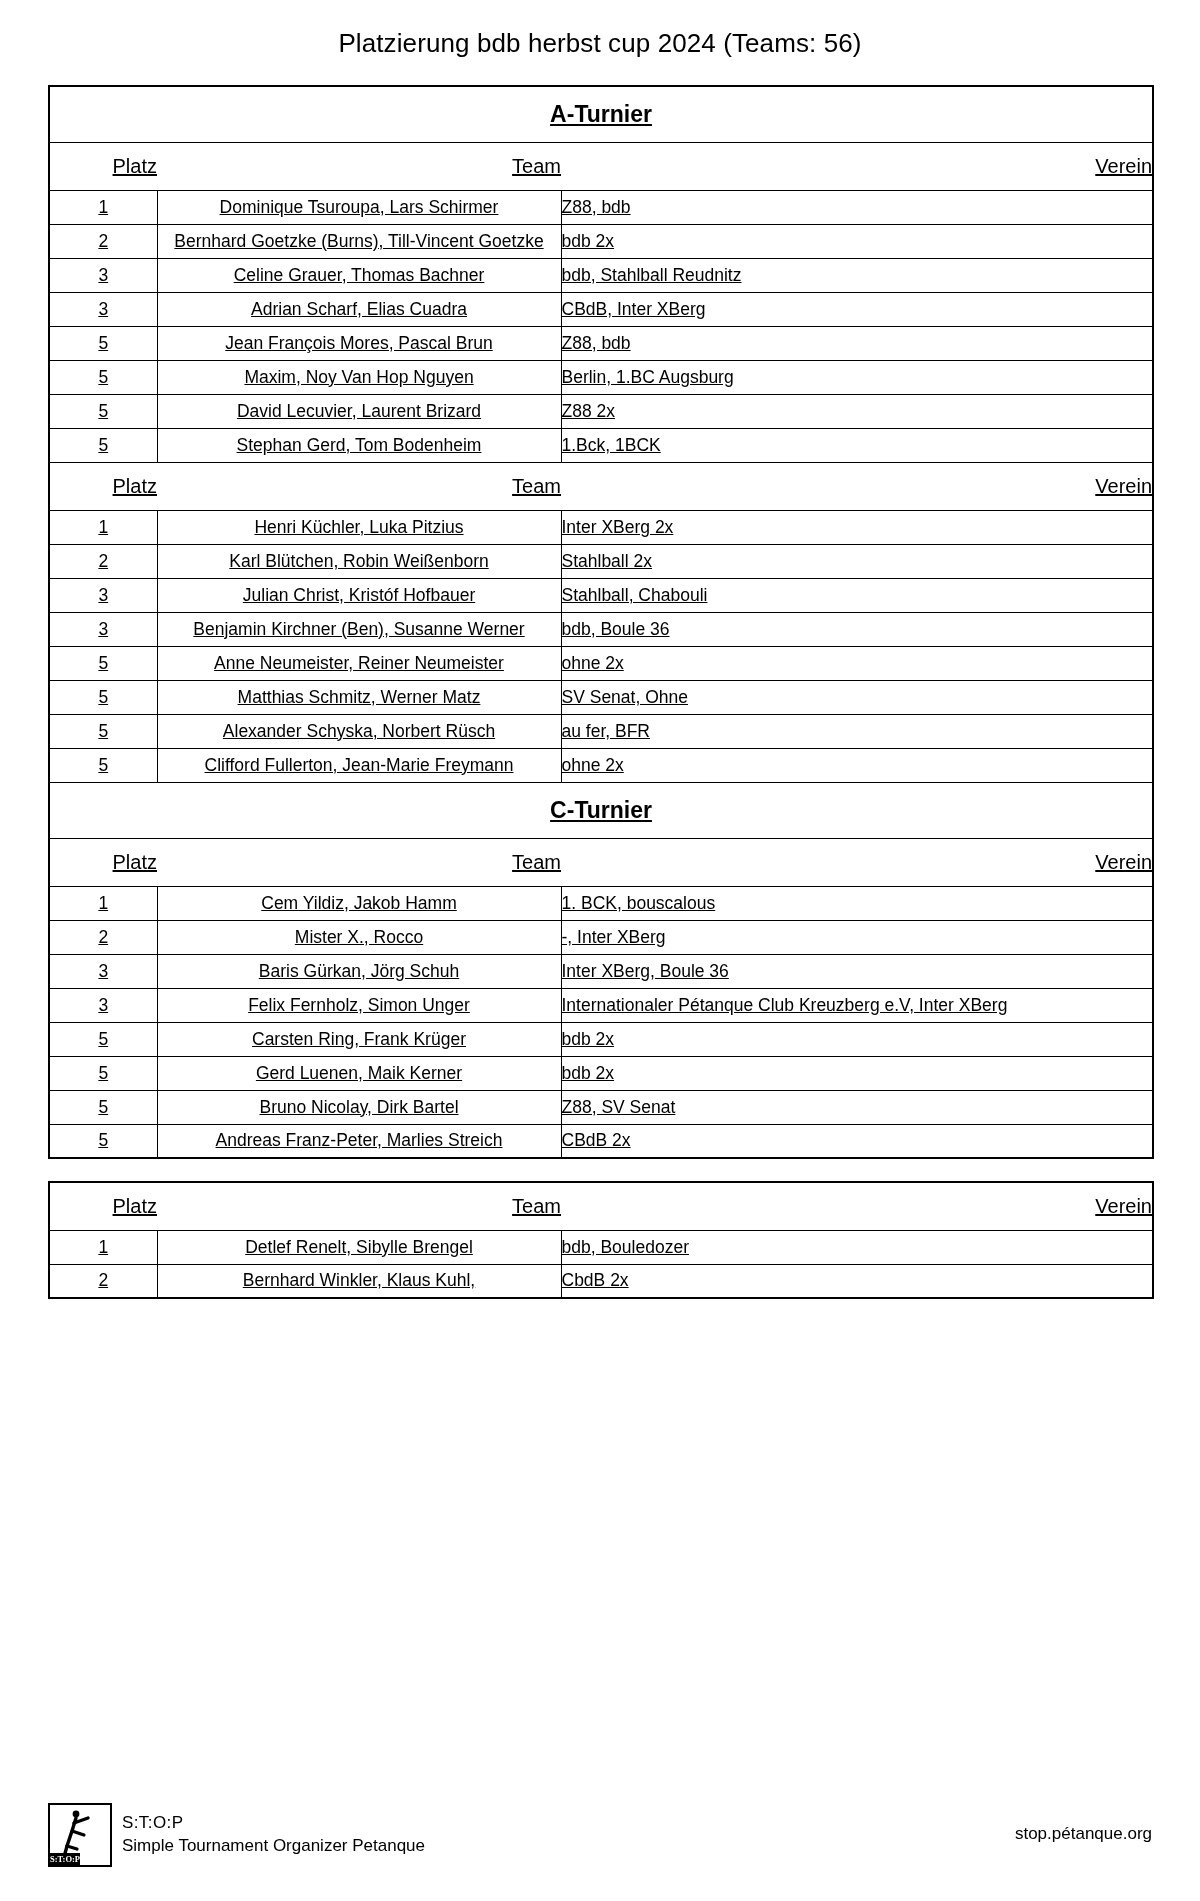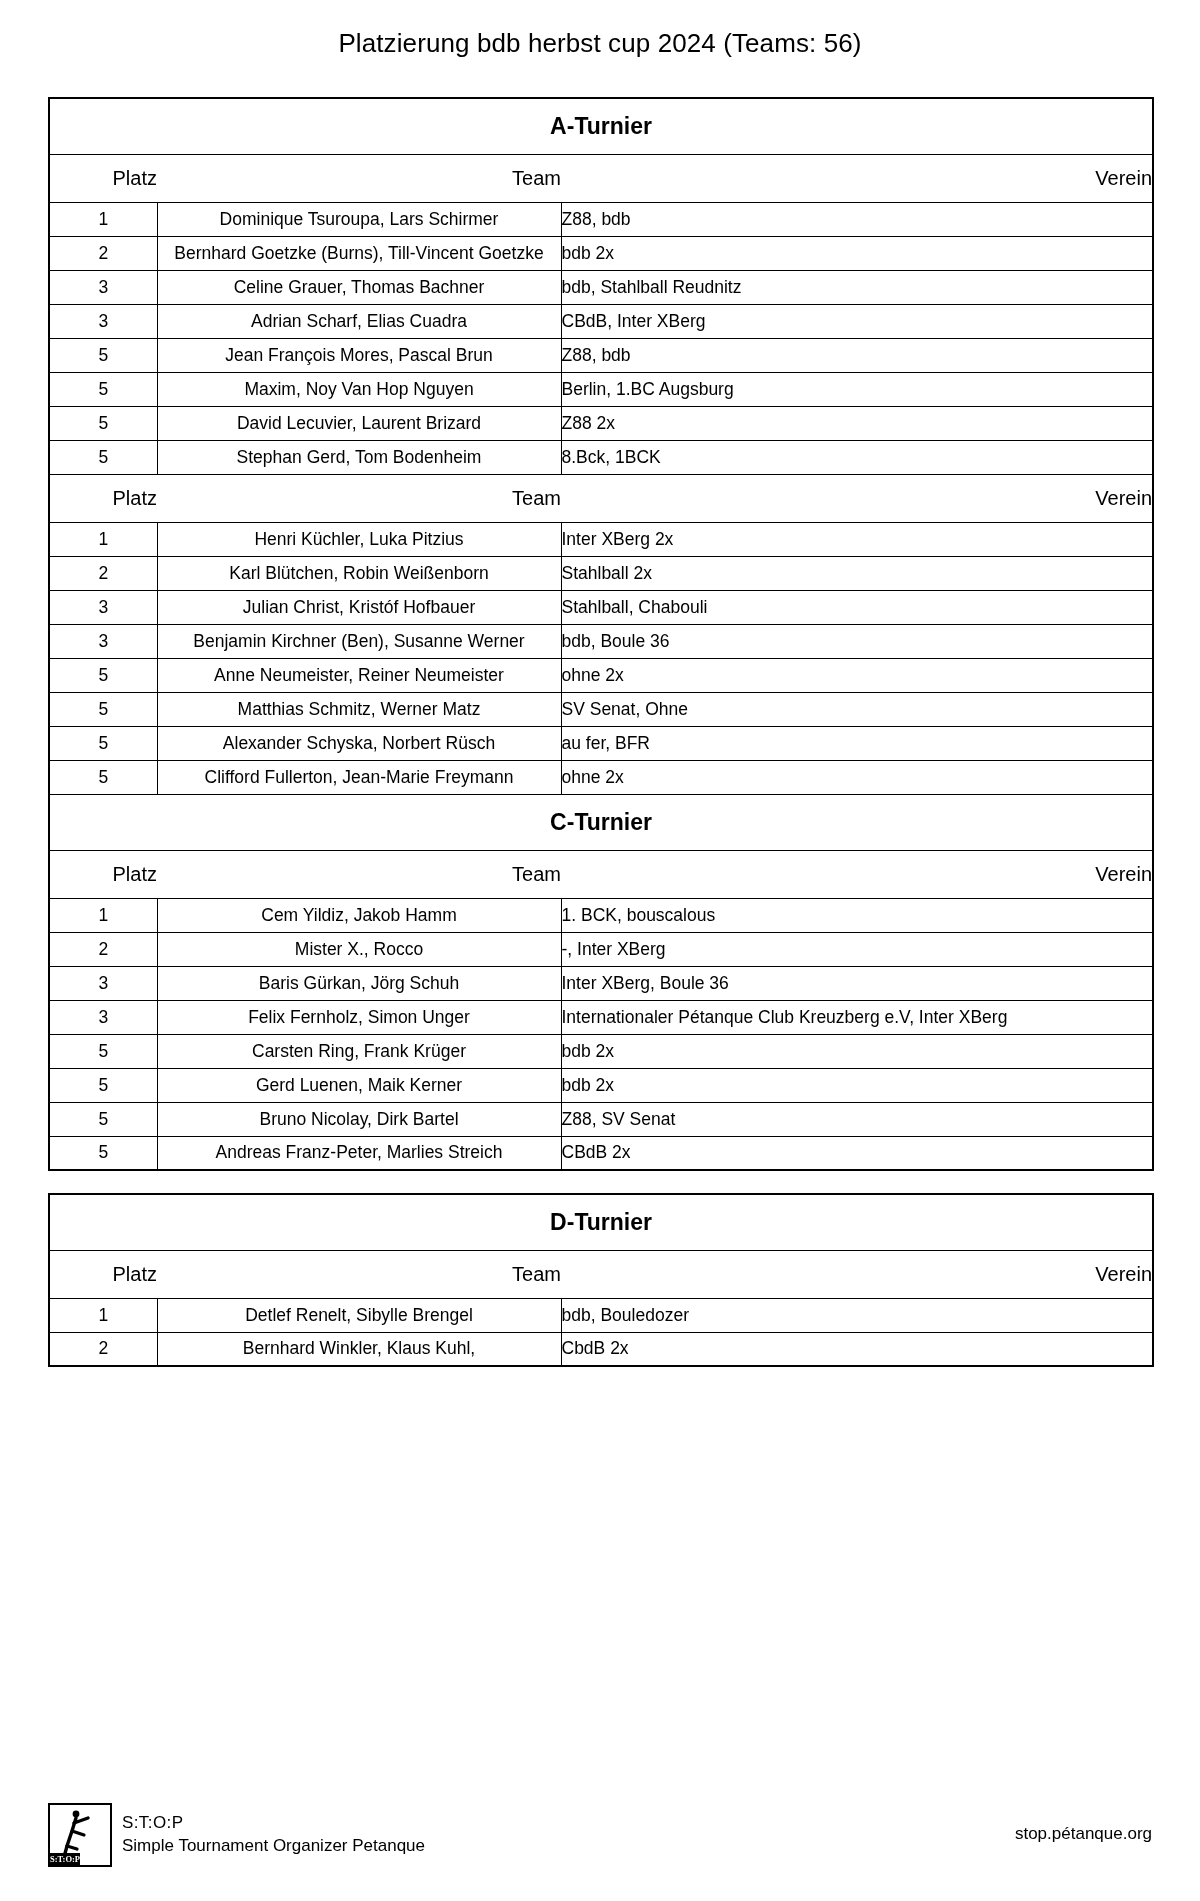--- a/index.html
+++ b/index.html
@@ -23,21 +23,22 @@
   }
   .doc-title {
     text-align: center;
     font-size: 26px;
     font-weight: normal;
     padding-top: 28px;
     padding-bottom: 22px;
     letter-spacing: 0.1px;
   }
   .tbl-wrap {
-    margin: 16px 48px;
+    margin: 4px 48px;
+    text-decoration: underline;
   }
   table.t {
     width: 100%;
     border-collapse: collapse;
     table-layout: fixed;
     border: 2px solid #000;
   }
   table.t td, table.t th {
     border: 1px solid #000;
     padding: 0;
@@ -175,21 +176,21 @@
               <td class="cell-verein">Berlin, 1.BC Augsburg</td>
             </tr>
             <tr class="datarow">
               <td class="cell-platz">5</td>
               <td class="cell-team">David Lecuvier, Laurent Brizard</td>
               <td class="cell-verein">Z88 2x</td>
             </tr>
             <tr class="datarow">
               <td class="cell-platz">5</td>
               <td class="cell-team">Stephan Gerd, Tom Bodenheim</td>
-              <td class="cell-verein">8.Bck, 1BCK</td>
+              <td class="cell-verein">1.Bck, 1BCK</td>
             </tr>
             <tr class="colhead">
               <td class="c-platz">Platz</td>
               <td class="c-team">Team</td>
               <td class="c-verein">Verein</td>
             </tr>
             <tr class="datarow">
               <td class="cell-platz">1</td>
               <td class="cell-team">Henri Küchler, Luka Pitzius</td>
               <td class="cell-verein">Inter XBerg 2x</td>
@@ -280,23 +281,20 @@
           </tbody>
         </table>
         <div class="gap-small"></div>
         <table class="t">
           <colgroup>
             <col class="col-platz">
             <col class="col-team">
             <col class="col-verein">
           </colgroup>
           <tbody>
-            <tr>
-              <td class="sect-title" colspan="3">D-Turnier</td>
-            </tr>
             <tr class="colhead">
               <td class="c-platz">Platz</td>
               <td class="c-team">Team</td>
               <td class="c-verein">Verein</td>
             </tr>
             <tr class="datarow">
               <td class="cell-platz">1</td>
               <td class="cell-team">Detlef Renelt, Sibylle Brengel</td>
               <td class="cell-verein">bdb, Bouledozer</td>
             </tr>

